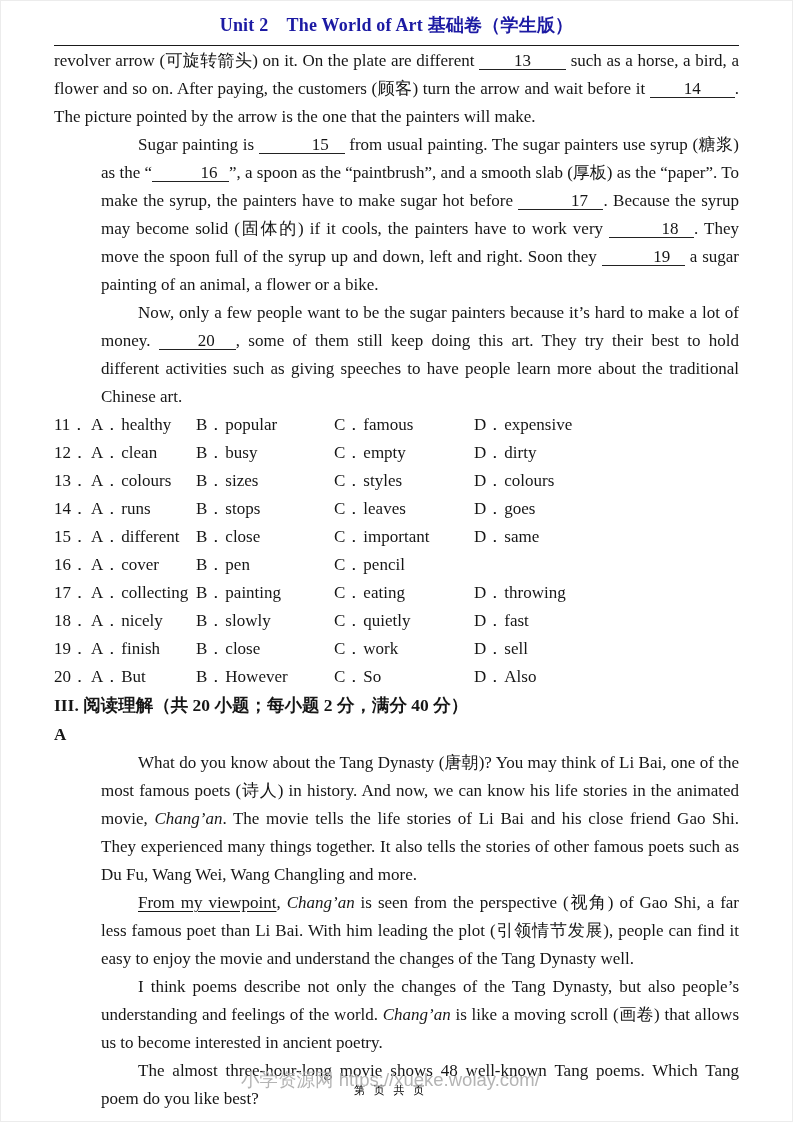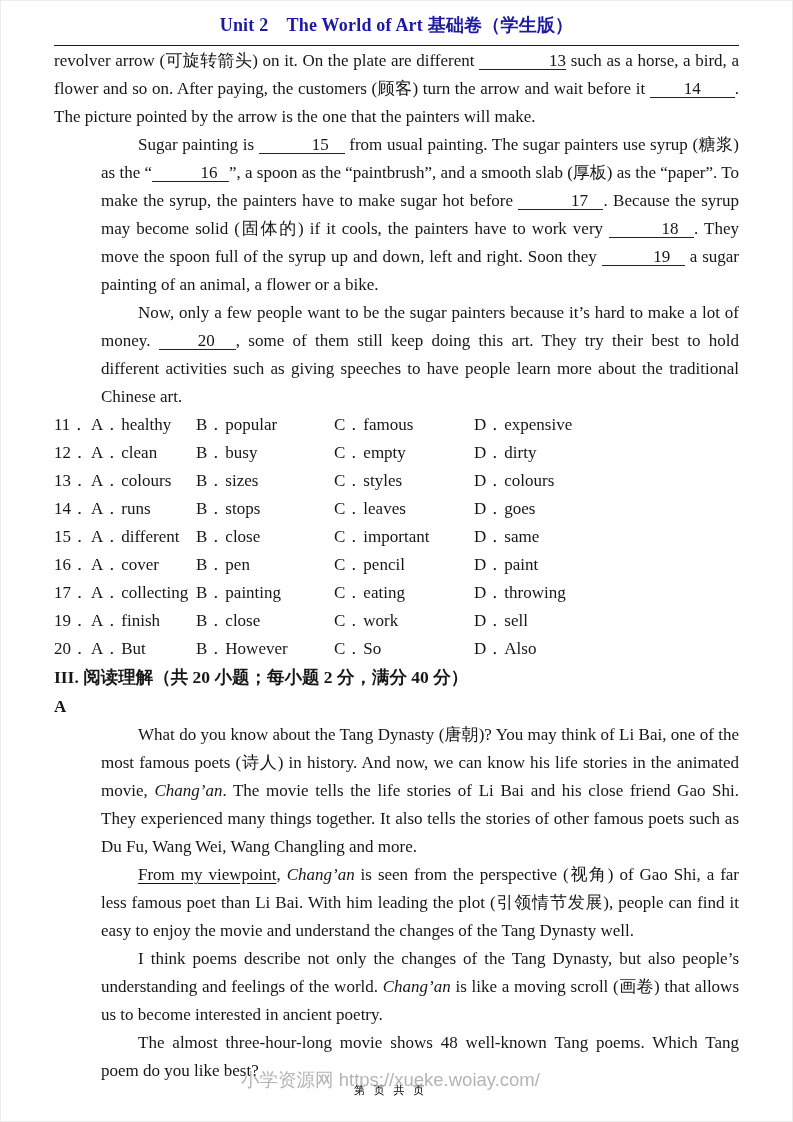--- a/index.html
+++ b/index.html
@@ -83,21 +83,21 @@
 <div class="page">
 
   <div class="header">
     <div class="title" style="color: rgb(28, 26, 163);">Unit 2　The World of Art 基础卷（学生版）</div>
   </div>
   <div class="rule"></div>
 
   <div class="content">
 
     <div>
-      <p><span>revolver arrow (可旋转箭头) on it. On the plate are different </span><span class="blank" style="width: 87px; text-align: right;">13</span><span> such as a horse, a bird, a flower and so on. After paying, the customers (顾客) turn the arrow and wait before it </span><span class="blank" style="width: 85px;">14</span><span>. The picture pointed by the arrow is the one that the painters will make.</span></p>
+      <p><span>revolver arrow (可旋转箭头) on it. On the plate are different </span><span class="blank" style="width: 87px;">13</span><span> such as a horse, a bird, a flower and so on. After paying, the customers (顾客) turn the arrow and wait before it </span><span class="blank" style="width: 85px;">14</span><span>. The picture pointed by the arrow is the one that the painters will make.</span></p>
       <p class="indent"><span>Sugar painting is </span><span class="blank" style="width: 86px;">15</span><span> from usual painting. The sugar painters use syrup (糖浆) as the “</span><span class="blank" style="width: 77px;">16</span><span>”, a spoon as the “paintbrush”, and a smooth slab (厚板) as the “paper”. To make the syrup, the painters have to make sugar hot before </span><span class="blank" style="width: 85px;">17</span><span>. Because the syrup may become solid (固体的) if it cools, the painters have to work very </span><span class="blank" style="width: 85px;">18</span><span>. They move the spoon full of the syrup up and down, left and right. Soon they </span><span class="blank" style="width: 83px;">19</span><span> a sugar painting of an animal, a flower or a bike.</span></p>
       <p class="indent"><span>Now, only a few people want to be the sugar painters because it’s hard to make a lot of money. </span><span class="blank left" style="width: 77px;">20</span><span>, some of them still keep doing this art. They try their best to hold different activities such as giving speeches to have people learn more about the traditional Chinese art.</span></p>
     </div>
 
     <div>
 
         <div class="q-row">
           <span>11．</span>
           <span><span class="opt-label">A．</span><span>healthy</span></span>
           <span><span class="opt-label">B．</span><span>popular</span></span>
@@ -135,31 +135,37 @@
           <span><span class="opt-label">B．</span><span>close</span></span>
           <span><span class="opt-label">C．</span><span>important</span></span>
           <span><span class="opt-label">D．</span><span>same</span></span>
         </div>
 
         <div class="q-row">
           <span>16．</span>
           <span><span class="opt-label">A．</span><span>cover</span></span>
           <span><span class="opt-label">B．</span><span>pen</span></span>
           <span><span class="opt-label">C．</span><span>pencil</span></span>
-          <span><span class="opt-label">D．</span><span>paint</span></span>
         </div>
 
         <div class="q-row">
           <span>17．</span>
           <span><span class="opt-label">A．</span><span>collecting</span></span>
           <span><span class="opt-label">B．</span><span>painting</span></span>
           <span><span class="opt-label">C．</span><span>eating</span></span>
           <span><span class="opt-label">D．</span><span>throwing</span></span>
         </div>
 
+        <div class="q-row">
+          <span>18．</span>
+          <span><span class="opt-label">A．</span><span>nicely</span></span>
+          <span><span class="opt-label">B．</span><span>slowly</span></span>
+          <span><span class="opt-label">C．</span><span>quietly</span></span>
+          <span><span class="opt-label">D．</span><span>fast</span></span>
+        </div>
 
         <div class="q-row">
           <span>19．</span>
           <span><span class="opt-label">A．</span><span>finish</span></span>
           <span><span class="opt-label">B．</span><span>close</span></span>
           <span><span class="opt-label">C．</span><span>work</span></span>
           <span><span class="opt-label">D．</span><span>sell</span></span>
         </div>
 
         <div class="q-row">

